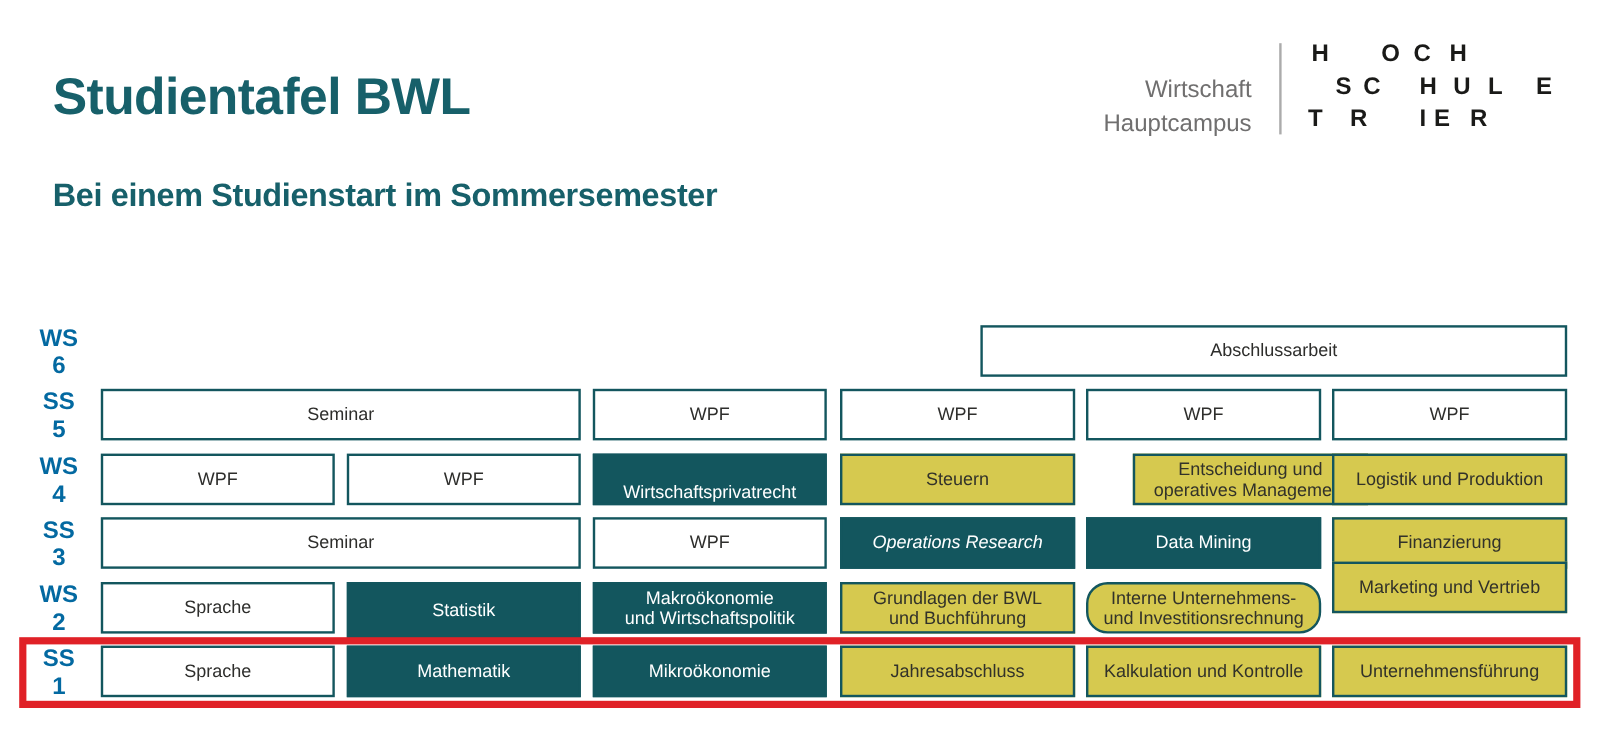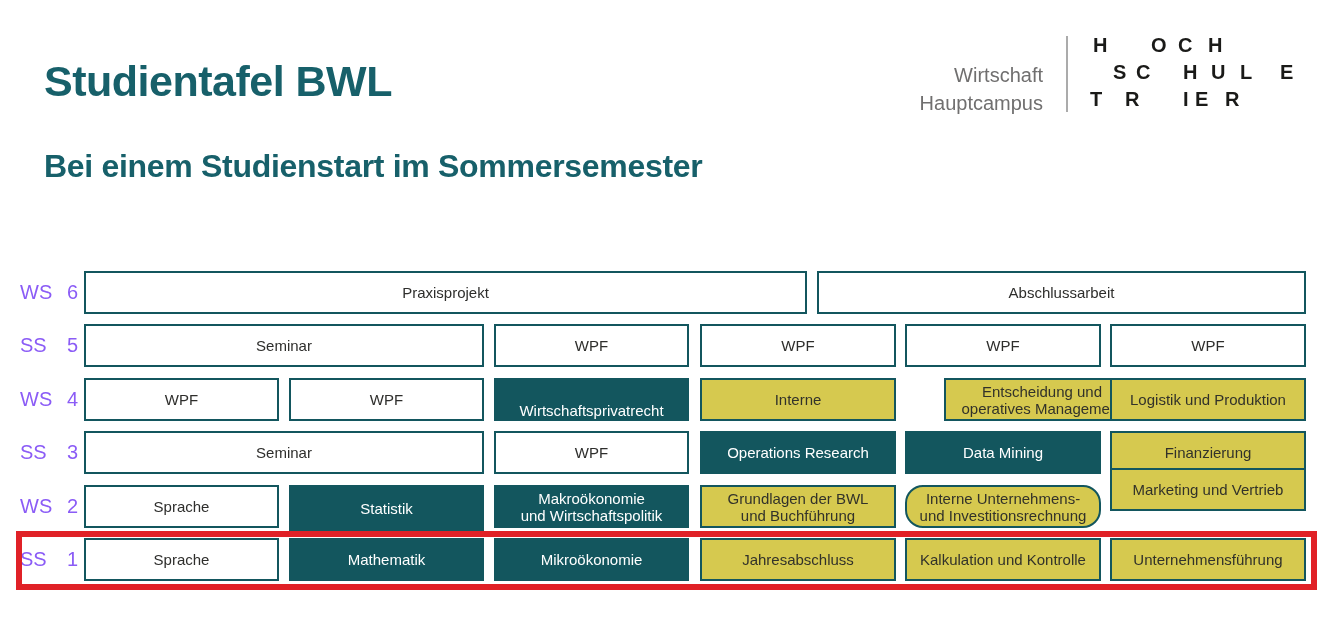--- a/index.html
+++ b/index.html
@@ -15,21 +15,21 @@
   body{font-family:"Liberation Sans", sans-serif;}
   #page{position:relative;width:1338px;height:627px;background:#fff;overflow:hidden;}
 
   .page-title{
     position:absolute;left:44px;top:57px;
     font-size:43px;font-weight:700;color:var(--title-teal);
     letter-spacing:-0.5px;
   }
   .page-subtitle{
     position:absolute;left:44px;top:148px;
-    font-size:32px;font-weight:700;color:var(--title-teal);
+    font-size:27px;font-weight:700;color:var(--title-teal);
     letter-spacing:-0.3px;
   }
 
   
   .logo-unit{
     position:absolute;left:845px;top:61px;width:198px;
     text-align:right;color:var(--logo-gray);
     font-size:20px;line-height:28px;font-weight:400;
   }
   .logo-divider{
@@ -42,21 +42,21 @@
   .logo-letter{
     position:absolute;font-size:20px;font-weight:700;color:#1a1a18;
     line-height:22px;
   }
 
   
   .study-table{position:absolute;left:0;top:0;width:1338px;height:627px;}
   .row-label{
     position:absolute;left:20px;width:58px;height:43px;
     display:flex;align-items:center;justify-content:space-between;
-    font-size:20px;font-weight:400;color:#8b5cf6;
+    font-size:20px;font-weight:700;color:#0369a1;flex-direction:column;
   }
   .course-box{
     position:absolute;height:43px;
     border:2px solid var(--teal-dark);
     background:#fff;color:var(--text-dark);
     display:flex;align-items:center;justify-content:center;
     text-align:center;font-size:15px;line-height:17px;
     white-space:pre-line;
   }
   .course-box.dark{background:var(--teal-dark);border-color:var(--teal-dark);color:#ffffff;}
@@ -96,49 +96,48 @@
       <span class="logo-letter" style="left: 98px; top: 54px;">I</span>
       <span class="logo-letter" style="left: 110px; top: 54px;">E</span>
       <span class="logo-letter" style="left: 140px; top: 54px;">R</span>
     </div>
 
   <div class="study-table" id="study-table">
       <div class="row-label" style="top: 271px;">
         <span>WS</span>
         <span>6</span>
       </div>
-      <div class="course-box outline" style="left: 84px; top: 271px; width: 723px; height: 43px;"><span>Praxisprojekt</span></div>
       <div class="course-box outline" style="left: 817px; top: 271px; width: 489px; height: 43px;"><span>Abschlussarbeit</span></div>
       <div class="row-label" style="top: 324px;">
         <span>SS</span>
         <span>5</span>
       </div>
       <div class="course-box outline" style="left: 84px; top: 324px; width: 400px; height: 43px;"><span>Seminar</span></div>
       <div class="course-box outline" style="left: 494px; top: 324px; width: 195px; height: 43px;"><span>WPF</span></div>
       <div class="course-box outline" style="left: 700px; top: 324px; width: 196px; height: 43px;"><span>WPF</span></div>
       <div class="course-box outline" style="left: 905px; top: 324px; width: 196px; height: 43px;"><span>WPF</span></div>
       <div class="course-box outline" style="left: 1110px; top: 324px; width: 196px; height: 43px;"><span>WPF</span></div>
       <div class="row-label" style="top: 378px;">
         <span>WS</span>
         <span>4</span>
       </div>
       <div class="course-box outline" style="left: 84px; top: 378px; width: 195px; height: 43px;"><span>WPF</span></div>
       <div class="course-box outline" style="left: 289px; top: 378px; width: 195px; height: 43px;"><span>WPF</span></div>
       <div class="course-box dark" style="left: 494px; top: 378px; width: 195px; height: 43px; align-items: flex-end;"><span>Wirtschaftsprivatrecht</span></div>
-      <div class="course-box yellow" style="left: 700px; top: 378px; width: 196px; height: 43px;"><span>Interne</span></div>
+      <div class="course-box yellow" style="left: 700px; top: 378px; width: 196px; height: 43px;"><span>Steuern</span></div>
       <div class="course-box yellow" style="left: 944px; top: 378px; width: 196px; height: 43px;"><span>Entscheidung und
 operatives Management</span></div>
       <div class="course-box yellow" style="left: 1110px; top: 378px; width: 196px; height: 43px;"><span>Logistik und Produktion</span></div>
       <div class="row-label" style="top: 431px;">
         <span>SS</span>
         <span>3</span>
       </div>
       <div class="course-box outline" style="left: 84px; top: 431px; width: 400px; height: 43px;"><span>Seminar</span></div>
       <div class="course-box outline" style="left: 494px; top: 431px; width: 195px; height: 43px;"><span>WPF</span></div>
-      <div class="course-box dark" style="left: 700px; top: 431px; width: 196px; height: 43px;"><span>Operations Research</span></div>
+      <div class="course-box dark" style="left: 700px; top: 431px; width: 196px; height: 43px; font-style: italic;"><span>Operations Research</span></div>
       <div class="course-box dark" style="left: 905px; top: 431px; width: 196px; height: 43px;"><span>Data Mining</span></div>
       <div class="course-box yellow" style="left: 1110px; top: 431px; width: 196px; height: 43px;"><span>Finanzierung</span></div>
       <div class="row-label" style="top: 485px;">
         <span>WS</span>
         <span>2</span>
       </div>
       <div class="course-box outline" style="left: 84px; top: 485px; width: 195px; height: 43px;"><span>Sprache</span></div>
       <div class="course-box dark" style="left: 289px; top: 485px; width: 195px; height: 47px;"><span>Statistik</span></div>
       <div class="course-box dark" style="left: 494px; top: 485px; width: 195px; height: 43px;"><span>Makroökonomie
 und Wirtschaftspolitik</span></div>

